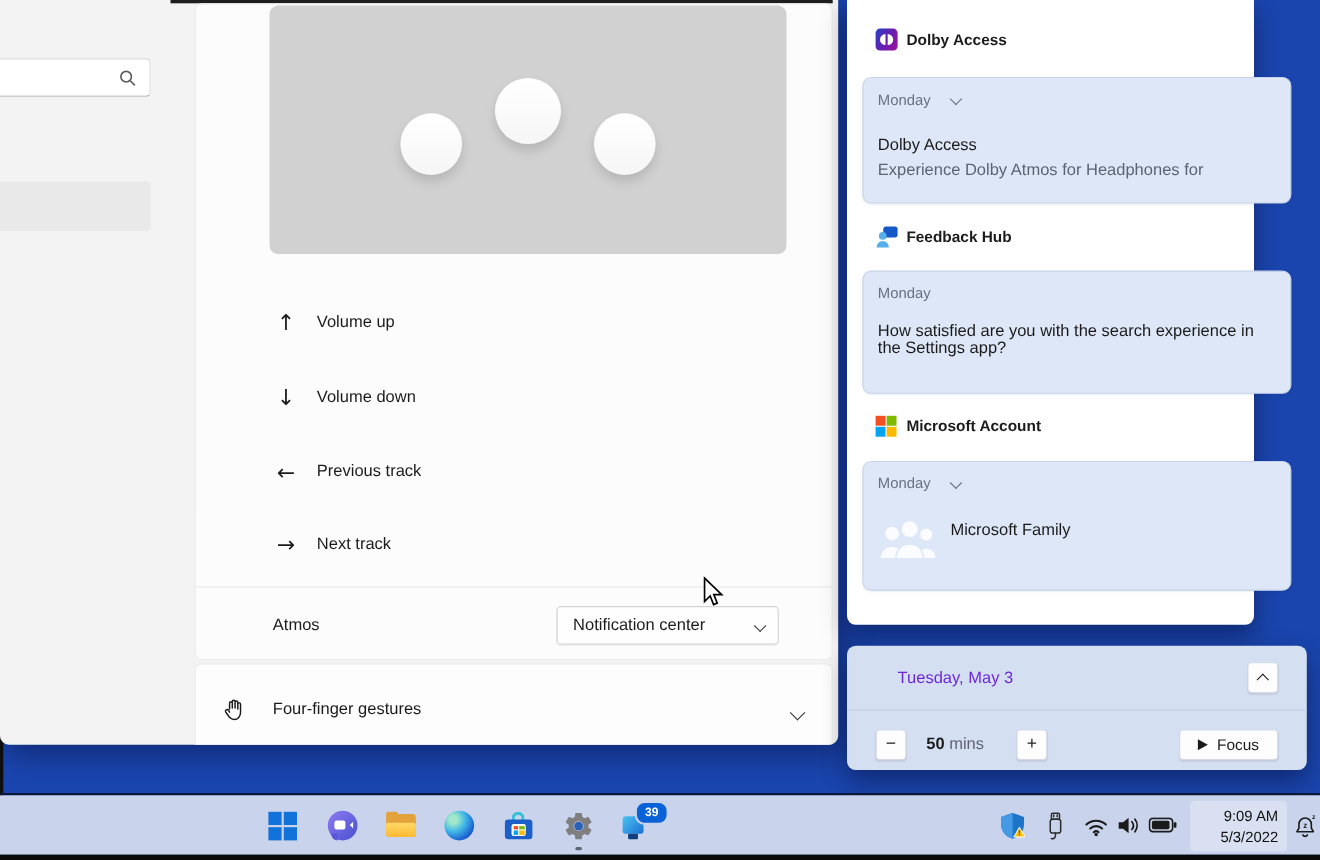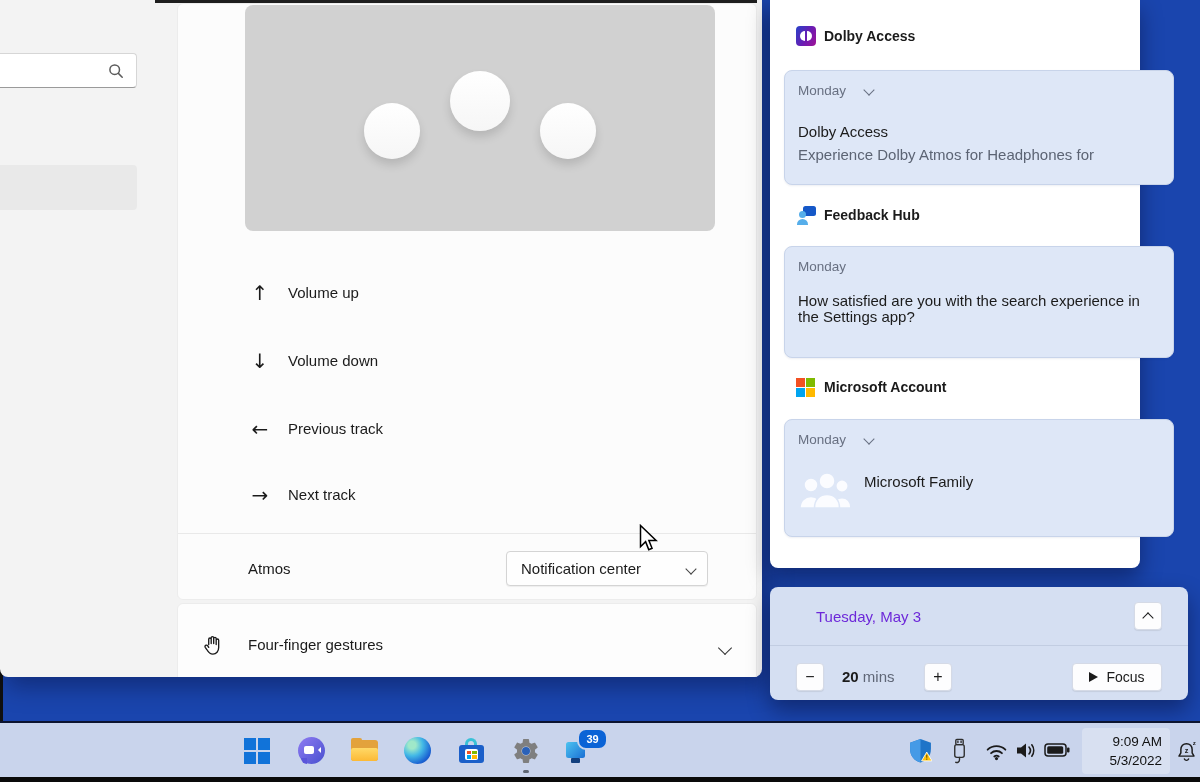--- a/index.html
+++ b/index.html
@@ -269,21 +269,21 @@
   </div>
 
   <div class="abs cal-panel">
     <div class="abs cal-date">Tuesday, May 3</div>
     <div class="abs sqbtn cal-collapse">
       <span class="chv chv-up" style="margin-top:4px;"></span>
     </div>
     <div class="abs cal-divider"></div>
     <div class="abs sqbtn cal-minus">−</div>
     <div class="abs duration">
-      <b>20</b>
+      <b>50</b>
       <span>mins</span>
     </div>
     <div class="abs sqbtn cal-plus">+</div>
     <div class="abs focus-btn">
       <span class="play-tri"></span>
       <span>Focus</span>
     </div>
   </div>
 
   <div class="abs taskbar-topline"></div>

